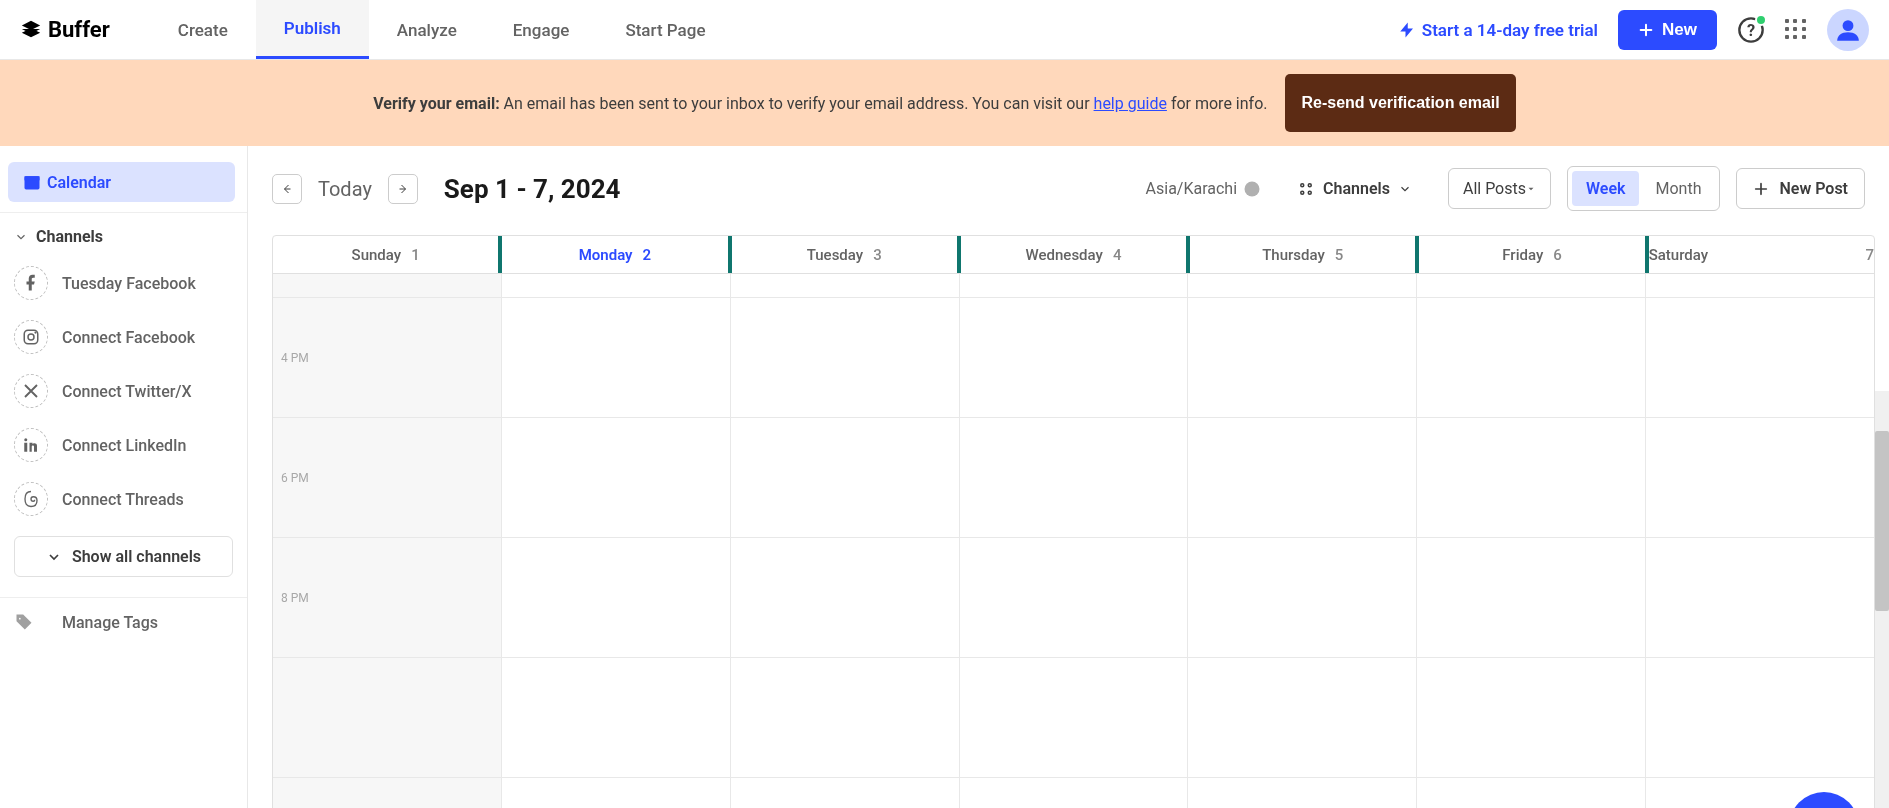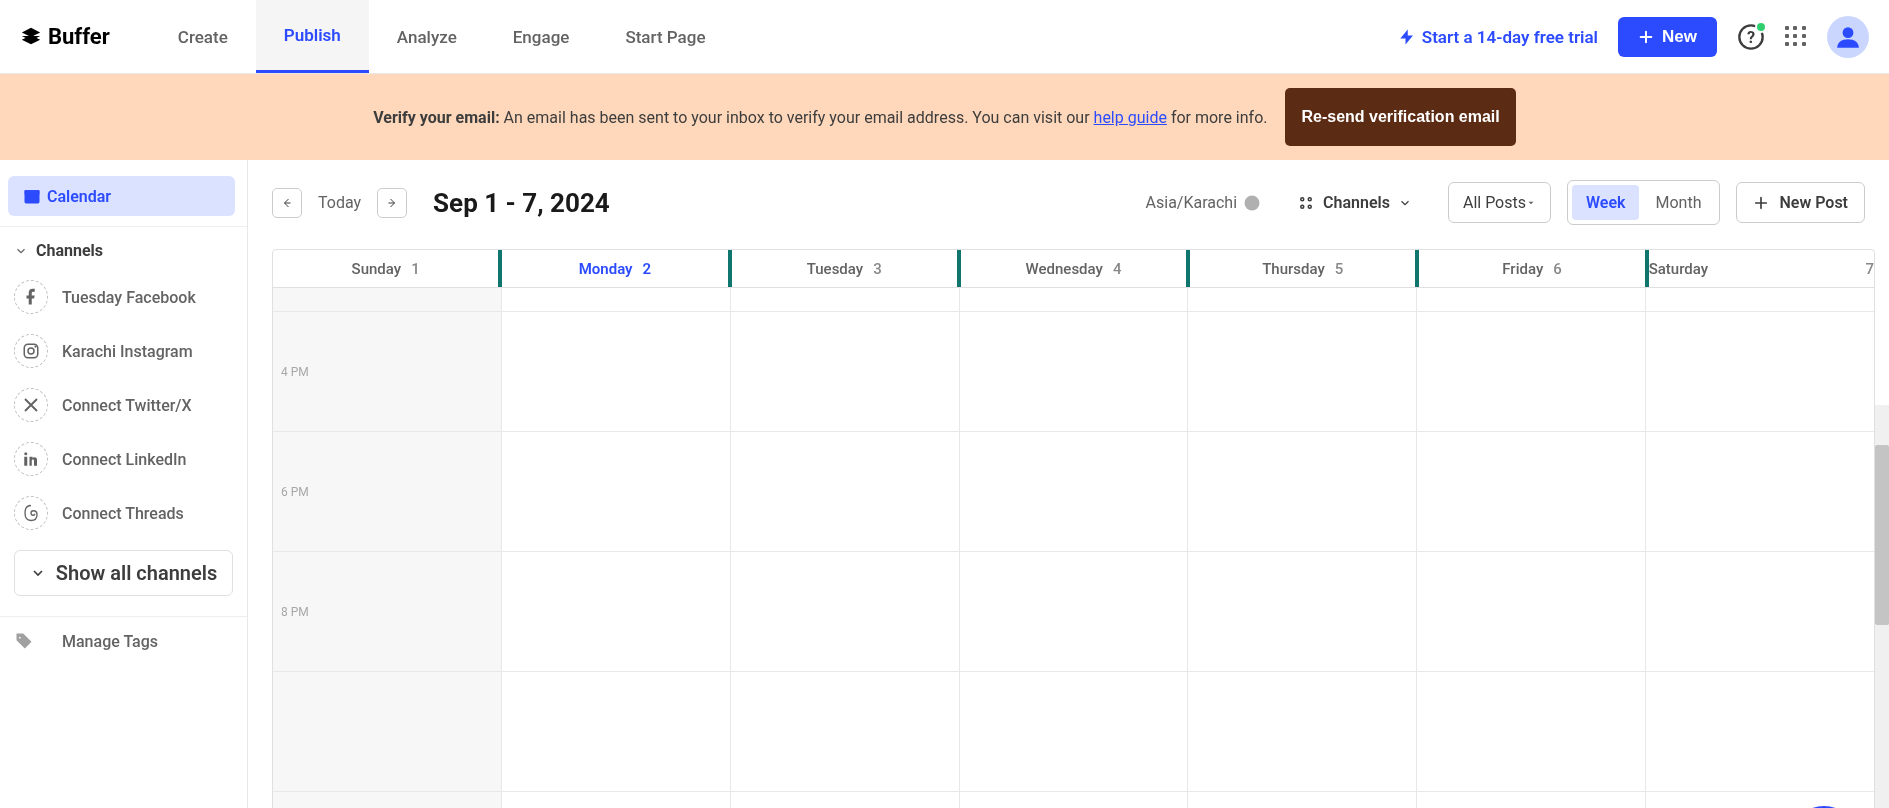--- a/index.html
+++ b/index.html
@@ -1,19 +1,19 @@
 <!DOCTYPE html>
 <html><head>
 <meta charset="utf-8">
 <style>
 * { margin:0; padding:0; box-sizing:border-box; }
 body { font-family:-apple-system,BlinkMacSystemFont,"Segoe UI",Roboto,sans-serif; font-size:14px; color:#3d3d3d; width:1889px; height:808px; overflow:hidden; position:relative; }
 
 
-.topnav { display:flex; align-items:center; height:74px; border-bottom:1px solid #e8e8e8; padding:0 20px; }
+.topnav { display:flex; align-items:center; height:60px; border-bottom:1px solid #e8e8e8; padding:0 20px; }
 .logo { display:flex; align-items:center; gap:6px; font-weight:700; font-size:22px; color:#000; margin-right:40px; }
 .logo svg { width:22px; height:22px; }
 .nav-tabs { display:flex; height:100%; }
 .nav-tab { display:flex; align-items:center; padding:0 28px; font-size:17px; font-weight:500; color:#636363; cursor:pointer; height:100%; }
 .nav-tab.active { color:#2c4bff; background:#f5f5f5; border-bottom:3px solid #2c4bff; font-weight:600; }
 .top-right { margin-left:auto; display:flex; align-items:center; gap:20px; }
 .trial-link { color:#2c4bff; font-weight:600; font-size:17px; display:flex; align-items:center; gap:6px; cursor:pointer; }
 .trial-link svg { fill:#2c4bff; width:18px; height:20px; }
 .new-btn { background:#2c4bff; color:#fff; border:none; border-radius:6px; padding:10px 20px; font-size:17px; font-weight:600; display:flex; align-items:center; gap:8px; cursor:pointer; }
 .help-icon { width:28px; height:28px; position:relative; cursor:pointer; }
@@ -32,29 +32,29 @@
 
 .layout { display:flex; height:calc(808px - 62px - 50px); }
 .sidebar { width:248px; border-right:1px solid #e8e8e8; padding:16px 0 0 0; overflow-y:auto; }
 .side-item { display:flex; align-items:center; gap:5px; padding:10px 14px; margin:0 12px 4px 8px; border-radius:6px; cursor:pointer; font-size:16px; font-weight:600; color:#636363; }
 .side-item.active { background:#dbe2ff; color:#2c4bff; }
 .side-item svg { width:20px; height:20px; }
 .side-section { display:flex; align-items:center; gap:8px; padding:14px 14px 10px 14px; font-weight:700; font-size:16px; color:#3d3d3d; border-top:1px solid #eee; margin-top:10px; }
 .channel-item { display:flex; align-items:center; gap:14px; padding:10px 14px; font-size:16px; color:#636363; cursor:pointer; font-weight:500; }
 .channel-icon { width:34px; height:34px; border:1px dashed #bfbfbf; border-radius:50%; display:flex; align-items:center; justify-content:center; flex-shrink:0; }
 .channel-icon svg { width:18px; height:18px; fill:#636363; }
-.show-all { border:1px solid #e0e0e0; border-radius:6px; margin:10px 14px 20px 14px; padding:10px; display:flex; align-items:center; justify-content:center; gap:10px; font-size:20px; font-weight:600; color:#3d3d3d; cursor:pointer; }
+.show-all { border:1px solid #e0e0e0; border-radius:6px; margin:10px 14px 20px 14px; padding:10px; display:flex; align-items:center; justify-content:center; gap:10px; font-size:16px; font-weight:600; color:#3d3d3d; cursor:pointer; }
 .manage-tags { display:flex; align-items:center; gap:28px; padding:14px; font-size:16px; color:#636363; font-weight:500; border-top:1px solid #eee; margin-top:14px; cursor:pointer; }
 .manage-tags svg { width:20px; height:20px; fill:#a0a0a0; }
 
 
 .main { flex:1; padding:20px 0 0 24px; display:flex; flex-direction:column; overflow:hidden; position:relative; }
 .toolbar { display:flex; align-items:center; gap:16px; padding-right:24px; }
 .arrow-btn { width:30px; height:30px; border:1px solid #ccc; border-radius:5px; background:#fff; display:flex; align-items:center; justify-content:center; cursor:pointer; font-size:14px; }
-.today-link { font-size:16px; color:#636363; cursor:pointer; }
+.today-link { font-size:20px; color:#636363; cursor:pointer; }
 .date-range { font-size:26px; font-weight:700; color:#1a1a1a; margin-left:10px; }
 .tz { margin-left:auto; color:#636363; font-size:16px; display:flex; align-items:center; gap:6px; }
 .tz svg { width:18px; height:18px; fill:#b0b0b0; }
 .channels-filter { display:flex; align-items:center; gap:8px; font-size:16px; font-weight:600; color:#3d3d3d; cursor:pointer; }
 .posts-filter { border:1px solid #ccc; border-radius:6px; padding:10px 14px; display:flex; align-items:center; font-size:16px; cursor:pointer; }
 .view-toggle { border:1px solid #ccc; border-radius:6px; padding:4px; display:flex; gap:2px; }
 .view-toggle span { padding:8px 14px; border-radius:4px; font-size:16px; cursor:pointer; color:#636363; }
 .view-toggle span.active { background:#dbe2ff; color:#2c4bff; font-weight:600; }
 .new-post-btn { border:1px solid #ccc; border-radius:6px; padding:10px 16px; display:flex; align-items:center; gap:10px; font-size:16px; font-weight:600; cursor:pointer; }
 
@@ -166,21 +166,21 @@
       <span>Tuesday Facebook</span>
     </div>
     <div class="channel-item">
       <div class="channel-icon">
           <svg viewBox="0 0 24 24">
             <rect x="3" y="3" width="18" height="18" rx="5" fill="none" stroke="#636363" stroke-width="2"></rect>
             <circle cx="12" cy="12" r="4" fill="none" stroke="#636363" stroke-width="2"></circle>
             <circle cx="18" cy="6" r="1.5"></circle>
           </svg>
         </div>
-      <span>Karachi Instagram</span>
+      <span>Connect Facebook</span>
     </div>
     <div class="channel-item">
       <div class="channel-icon">
           <svg viewBox="0 0 24 24">
             <path d="M4 4l16 16M20 4L4 20" stroke="#636363" stroke-width="2.5"></path>
           </svg>
         </div>
       <span>Connect Twitter/X</span>
     </div>
     <div class="channel-item">

